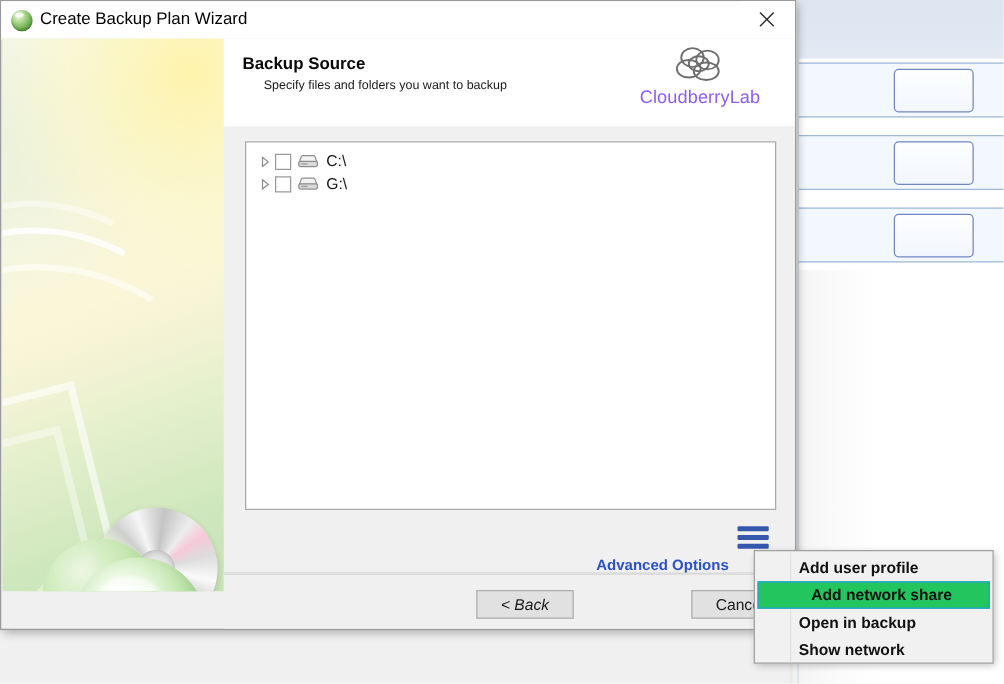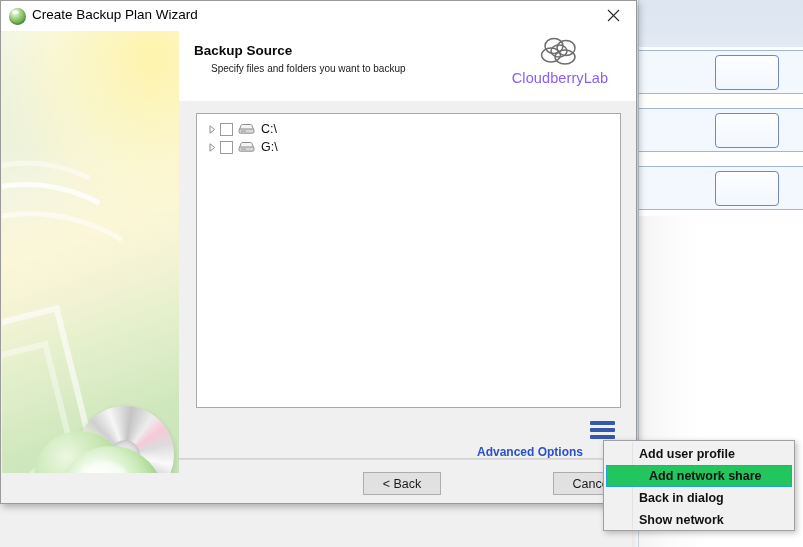--- a/index.html
+++ b/index.html
@@ -247,21 +247,21 @@
     position: absolute; left: 178px; top: 457px; right: 0; height: 1px;
     background: #d2d2d2;
   }
   .wiz-btn {
     position: absolute; top: 471px; width: 78px; height: 23px;
     font-size: 12.5px; font-family: "Liberation Sans", sans-serif;
     border: 1px solid #adadad; background: #e1e1e1;
     color: #1a1a1a; box-sizing: border-box;
     display: flex; align-items: center; justify-content: center;
   }
-  #btn-back { left: 362px; background: #e1e1e1; }
+  #btn-back { left: 380px; background: #e1e1e1; font-style: italic; }
   #btn-next { left: 466px; background: #e8e8e8; color: #a8a8a8; border-color: #c8c8c8; }
   #btn-cancel { left: 552px; }
 
   
   #ctx-menu {
     position: absolute; left: 603px; top: 440px; width: 192px; height: 91px;
     background: #f1f1f1;
     border: 1px solid #a0a0a0;
     box-sizing: border-box;
     box-shadow: 2px 2px 6px rgba(0,0,0,0.25);
@@ -401,17 +401,17 @@
     <div id="footer-sep"></div>
     <div id="dlg-footer"></div>
     <button class="wiz-btn" id="btn-back">&lt; Back</button>
     <button class="wiz-btn" id="btn-cancel">Cancel</button>
   </div>
 
   <div id="ctx-menu">
     <div id="ctx-strip"></div>
     <div class="ctx-item first">Add user profile</div>
     <div class="ctx-item selected">Add network share</div>
-    <div class="ctx-item">Back in dialog</div>
+    <div class="ctx-item">Open in backup</div>
     <div class="ctx-item">Show network</div>
   </div>
 
 </div>
 
 </body></html>

